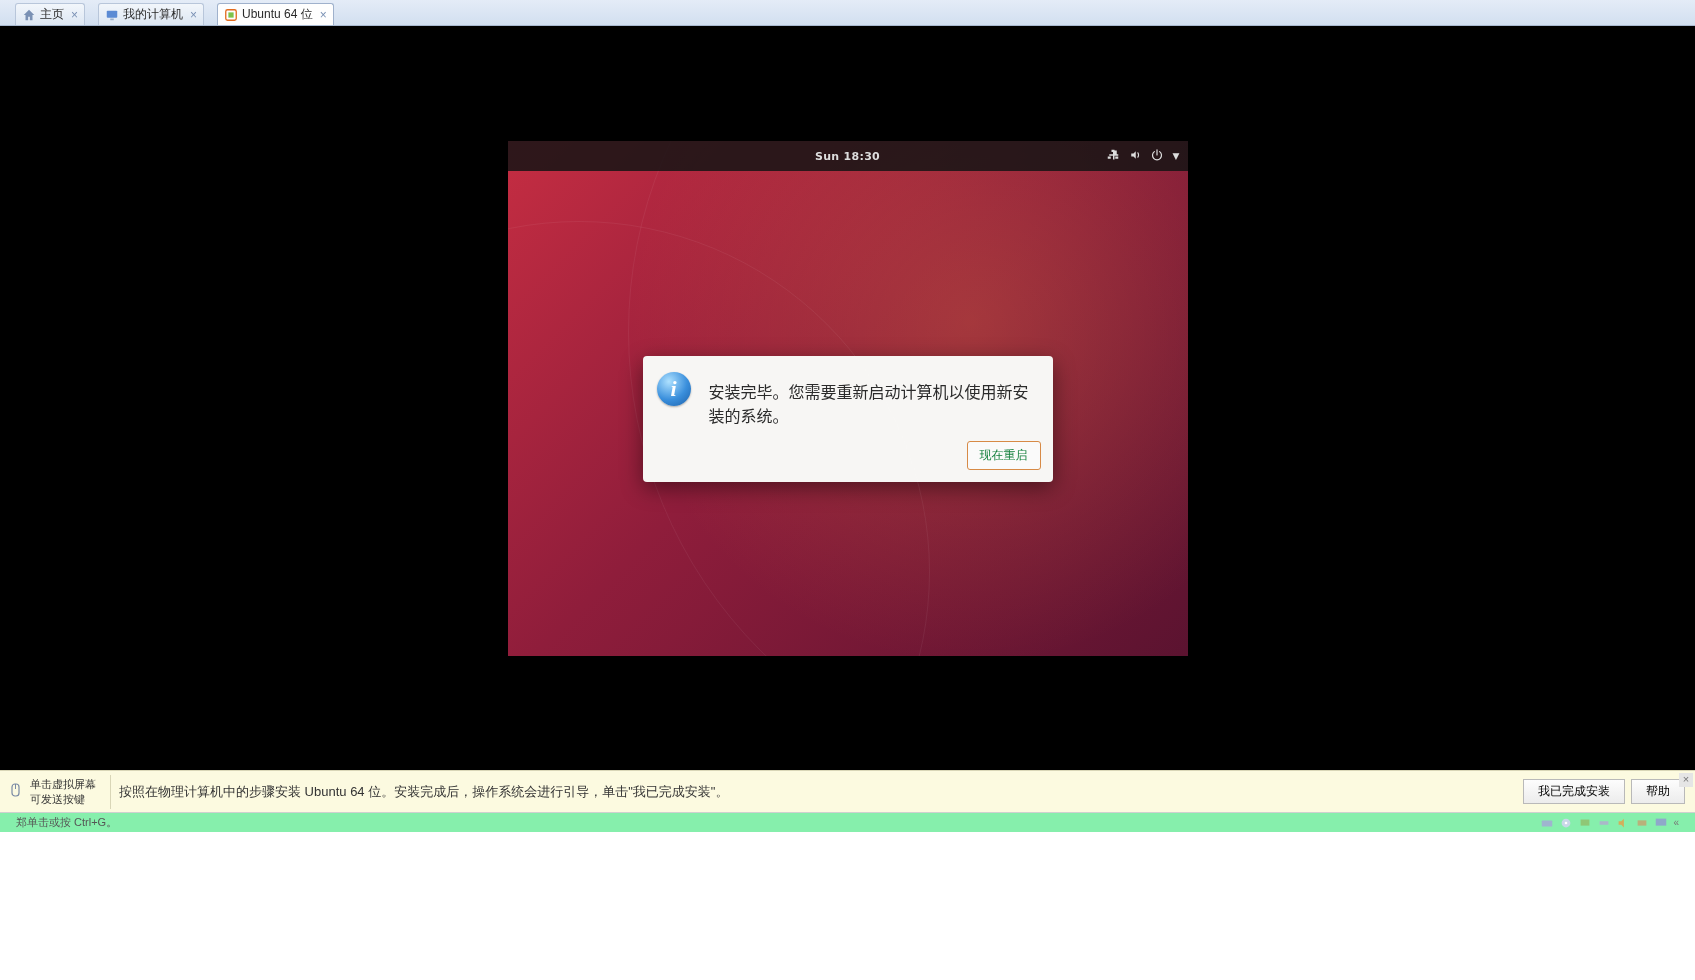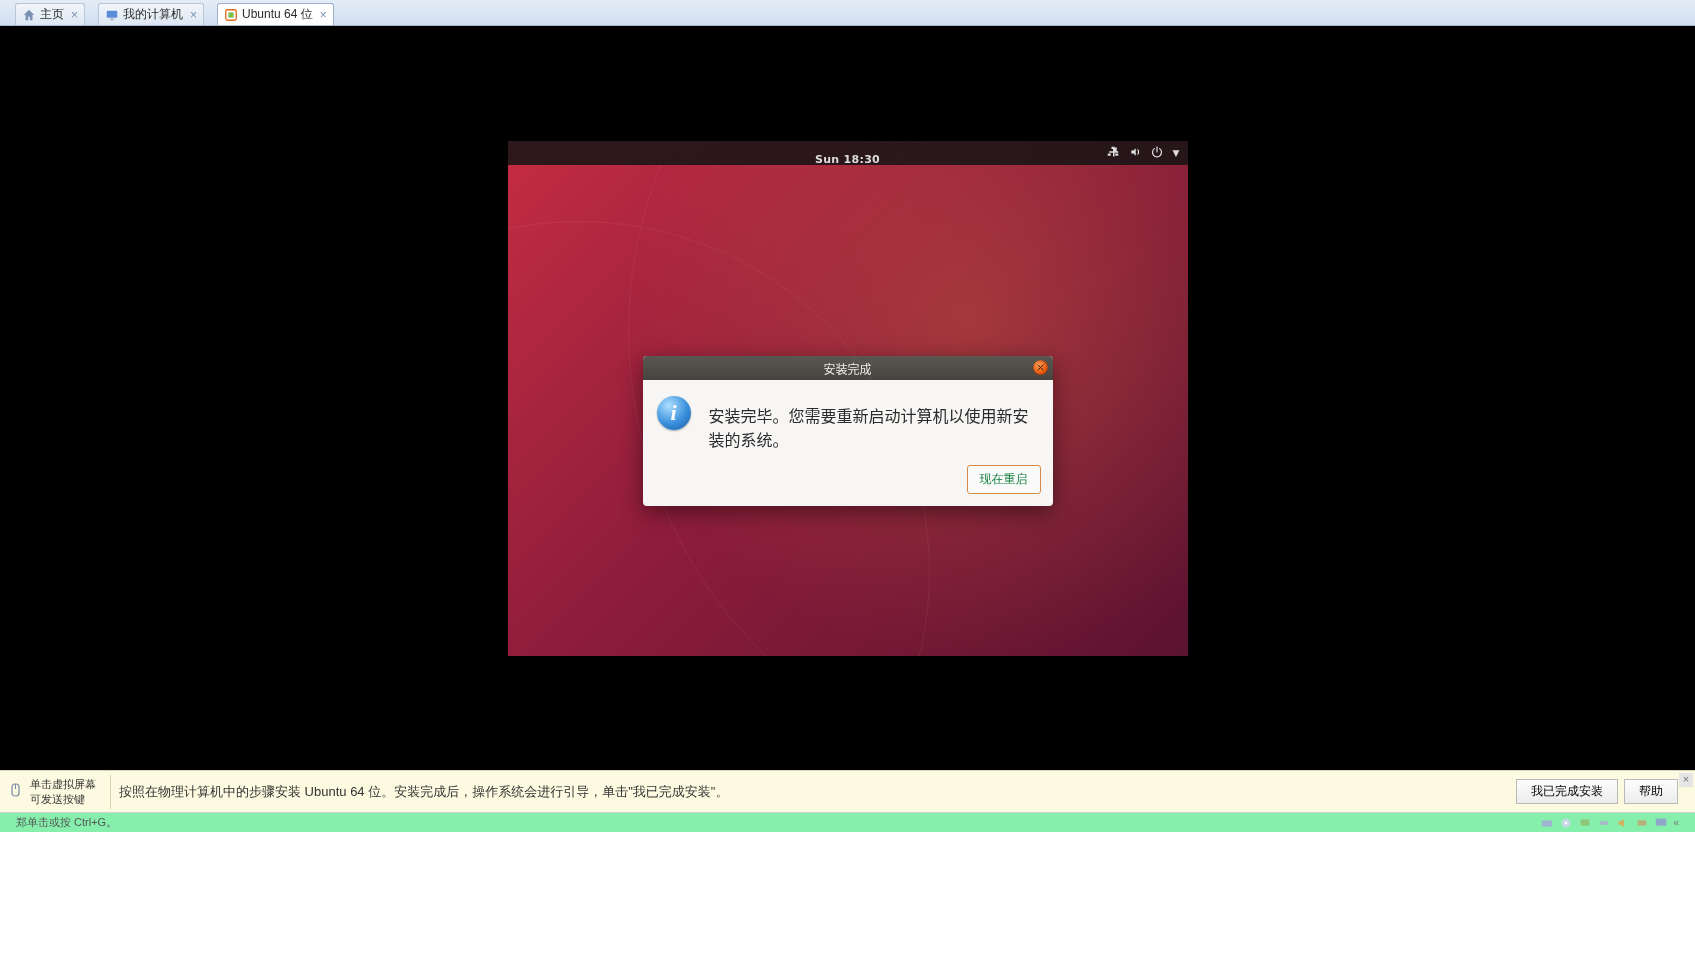--- a/index.html
+++ b/index.html
@@ -81,25 +81,25 @@
       content: "";
       position: absolute;
       border-radius: 50%;
       border: 1px solid rgba(255,255,255,0.06);
     }
     .ubuntu-screen::before { width: 900px; height: 900px; left: 120px; top: -260px; }
     .ubuntu-screen::after  { width: 700px; height: 700px; left: -280px; top: 80px; }
 
     .ubuntu-topbar {
       position: absolute; top: 0; left: 0; right: 0;
-      height: 24px;
+      height: 30px;
       background: rgba(20,20,20,.85);
       color: #ddd;
       display: flex;
-      align-items: flex-end;
+      align-items: center;
       justify-content: center;
       font: bold 11px/1 "DejaVu Sans", Arial, sans-serif;
     }
     .ubuntu-topbar .clock { letter-spacing: .3px; }
     .ubuntu-topbar .tray {
       position: absolute; right: 8px; top: 0; bottom: 0;
       display: flex; align-items: center; gap: 10px;
       color: #ddd;
     }
     .tray svg { width: 12px; height: 12px; fill: #ddd; }
@@ -178,21 +178,21 @@
     .hint-left {
       display: flex; align-items: center; gap: 6px;
       padding-left: 8px;
       width: 110px;
       font-size: 11px; color: #333; line-height: 1.3;
     }
     .hint-divider { width:1px; height:34px; background:#d9d6b7; margin:0 8px 0 0;}
     .hint-main { font-size: 13px; color: #333; }
     .hint-buttons {
       margin-left: auto;
-      display: flex; gap: 6px; padding-right: 17px;
+      display: flex; gap: 6px; padding-right: 10px;
     }
     .winbtn {
       padding: 3px 14px;
       font-size: 12px;
       background: linear-gradient(#fdfdfd,#ececec);
       border: 1px solid #b9b9b9;
       cursor: pointer;
     }
     .close-hint {
       position:absolute; right:2px; top:2px;
@@ -277,28 +277,20 @@
         <span>
           <svg viewBox="0 0 16 16">
               <path d="M8 1v7h0M4.5 3.5a6 6 0 107 0" fill="none" stroke="#ddd" stroke-width="1.6" stroke-linecap="round"></path>
             </svg>
         </span>
         <span class="caret">▼</span>
       </div>
     </div>
 
     <div class="dialog">
-      <div class="dialog-title">
-        <span>安装完成</span>
-        <span class="dialog-close">
-          <svg viewBox="0 0 10 10">
-              <path d="M1 1l8 8M9 1l-8 8" stroke="#3a1e00" stroke-width="1.4"></path>
-            </svg>
-        </span>
-      </div>
       <div class="dialog-body">
         <div class="info-icon">i</div>
         <div class="dialog-msg">安装完毕。您需要重新启动计算机以使用新安装的系统。</div>
       </div>
       <div class="dialog-actions">
         <button class="btn-restart">现在重启</button>
       </div>
     </div>
 
   </div>

